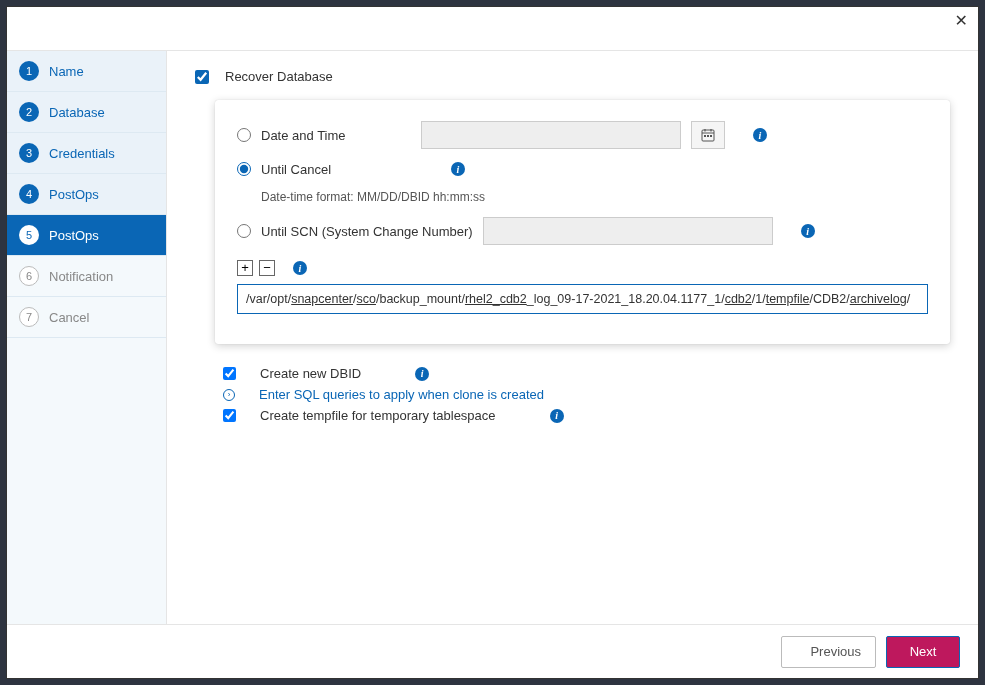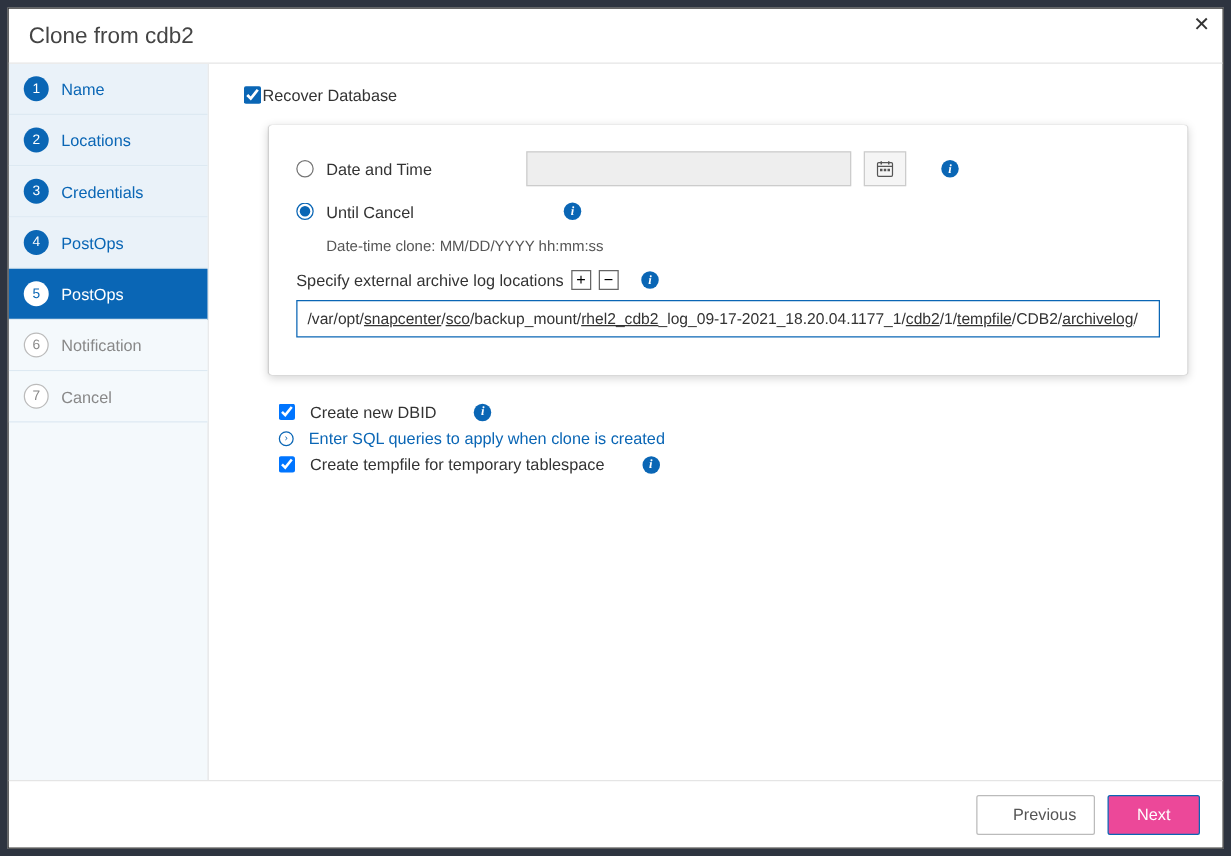--- a/index.html
+++ b/index.html
@@ -85,22 +85,22 @@
   .main {
     flex: 1;
     padding: 18px 28px 12px 28px;
     display: flex;
     flex-direction: column;
     font-size: 13px;
     color: #333;
   }
   .check-row {
     display: flex;
-    align-items: flex-start;
-    gap: 1px;
+    align-items: flex-end;
+    gap: 16px;
     margin-bottom: 10px;
   }
   .check-row input[type=checkbox] { accent-color: #0a66b5; width: 14px; height: 14px; }
   .card {
     background: #fff;
     border-radius: 3px;
     box-shadow: 0 2px 8px rgba(0,0,0,0.18), 0 0 1px rgba(0,0,0,0.2);
     padding: 18px 22px 30px 22px;
     margin: 6px 0 18px 20px;
   }
@@ -176,21 +176,21 @@
     height: 30px;
     border: 1px solid #0a66b5;
     padding: 0 8px;
     font-size: 12.5px;
     color: #333;
   }
   .path-input .under { text-decoration-line: underline; text-decoration-style: wavy; text-decoration-color: #d9534f; text-decoration: underline; }
 
   .bottom-opts { margin-top: 4px; }
   .bottom-opts .row {
-    display: flex; align-items: center; gap: 12px;
+    display: flex; align-items: center; gap: 24px;
     margin-bottom: 6px;
     font-size: 13px;
     padding-left: 28px;
   }
   .bottom-opts .link-row { color: #0a66b5; cursor: pointer; }
   .caret {
     width: 12px; height: 12px;
     border: 1.4px solid #0a66b5;
     border-radius: 50%;
     display: inline-flex;
@@ -210,40 +210,39 @@
     padding: 0 18px;
   }
   .btn {
     height: 32px; min-width: 74px;
     padding: 0 14px;
     font-size: 13px;
     border-radius: 2px;
     cursor: pointer;
   }
   .btn-sec { background: #fff; border: 1px solid #bbb; color: #555; padding-left: 28px; }
-  .btn-pri { background: #ec4899; border: 1px solid #0a66b5; color: #fff; }
+  .btn-pri { background: #be185d; border: 1px solid #0a66b5; color: #fff; }
 </style>
 </head>
 <body>
 
 <div class="dialog">
   <div class="titlebar">
-    <h1>Clone from cdb2</h1>
     <button class="close">✕</button>
   </div>
 
   <div class="body">
     <div class="sidebar">
       <div class="step">
         <span class="num">1</span>
         <span>Name</span>
       </div>
       <div class="step">
         <span class="num">2</span>
-        <span>Locations</span>
+        <span>Database</span>
       </div>
       <div class="step">
         <span class="num">3</span>
         <span>Credentials</span>
       </div>
       <div class="step">
         <span class="num">4</span>
         <span>PostOps</span>
       </div>
       <div class="step active">
@@ -287,25 +286,31 @@
           <span style="width:8px"></span>
           <span class="inline-info"></span>
         </div>
 
         <div class="opt-row">
           <input type="radio" name="rec" checked="" style="">
           <label>Until Cancel</label>
           <span style="flex:0 0 20px"></span>
           <span class="inline-info"></span>
         </div>
-        <div class="hint">Date-time clone: MM/DD/YYYY hh:mm:ss</div>
-
+        <div class="hint">Date-time format: MM/DD/DBID hh:mm:ss</div>
+
+        <div class="opt-row">
+          <input type="radio" name="rec" style="">
+          <label style="min-width:auto">Until SCN (System Change Number)</label>
+          <input class="scn-input" type="text" disabled="" style="">
+          <span style="width:8px"></span>
+          <span class="inline-info"></span>
+        </div>
 
         <div class="archive-row">
-          <span>Specify external archive log locations</span>
           <button class="mini-btn">
               <span>+</span>
             </button>
           <button class="mini-btn">
               <span>−</span>
             </button>
           <span style="width:6px"></span>
           <span class="inline-info"></span>
         </div>
 

